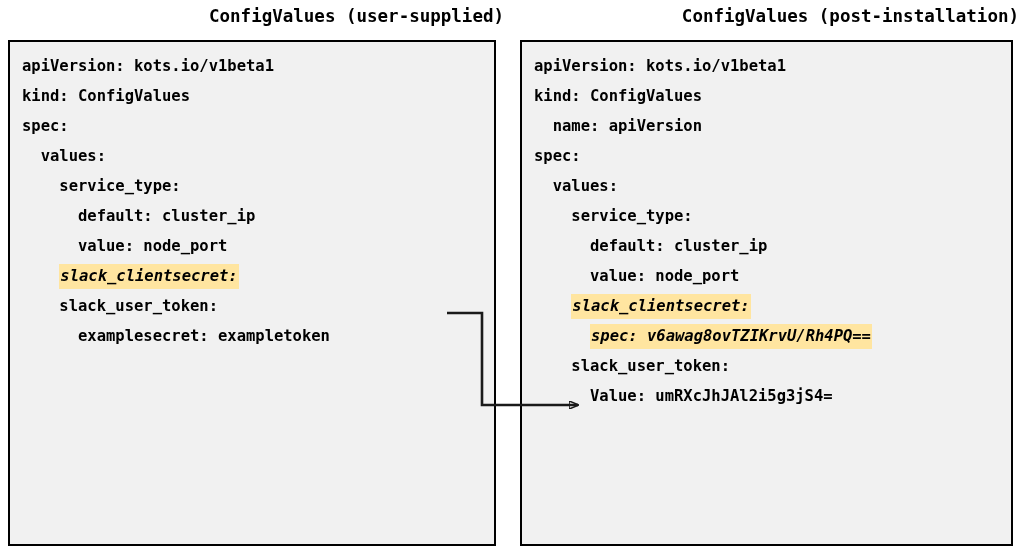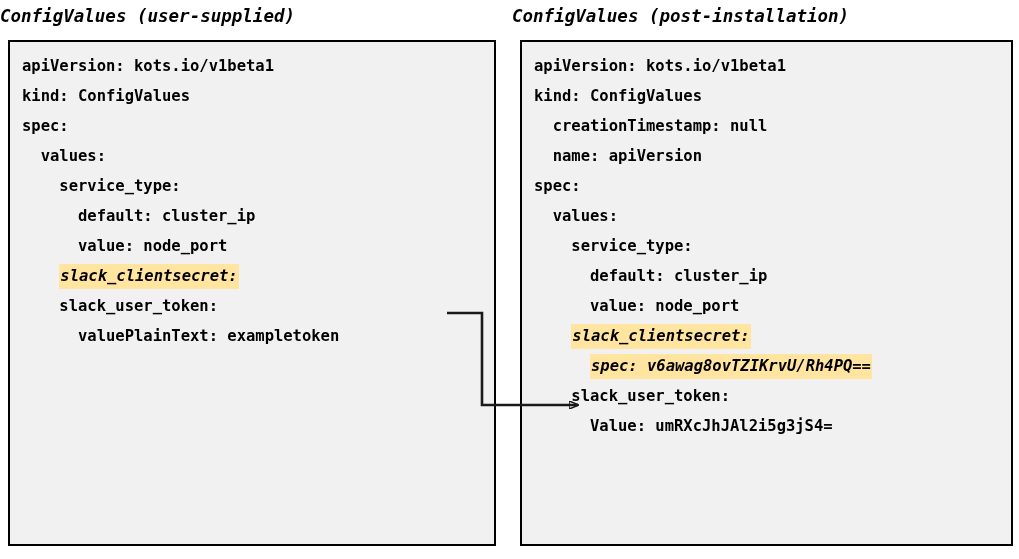--- a/index.html
+++ b/index.html
@@ -21,27 +21,26 @@
     height: 559px;
   }
   .panel-left  { left: 0;   width: 504px; }
   .panel-right { left: 512px; width: 507px; }
 
   .panel-title {
     position: absolute;
     top: 6px;
     left: 0;
     width: 100%;
-    text-align: left;
+    text-align: right;
     font-size: 17.5px;
     font-weight: bold;
     letter-spacing: 0px;
     color: #000000;
     white-space: pre;
-    font-style: italic;
   }
 
   .code-box {
     position: absolute;
     top: 40px;
     background: #f1f1f1;
     border: 2px solid #000000;
     box-sizing: border-box;
     overflow: hidden;
   }
@@ -94,32 +93,31 @@
     <div class="code-lines">
         <div class="code-line"><span class="seg">apiVersion: kots.io/v1beta1</span></div>
         <div class="code-line"><span class="seg">kind: ConfigValues</span></div>
         <div class="code-line"><span class="seg">spec:</span></div>
         <div class="code-line"><span class="seg">  values:</span></div>
         <div class="code-line"><span class="seg">    service_type:</span></div>
         <div class="code-line"><span class="seg">      default: cluster_ip</span></div>
         <div class="code-line"><span class="seg">      value: node_port</span></div>
         <div class="code-line"><span class="seg">    </span><span class="seg hl">slack_clientsecret:</span></div>
         <div class="code-line"><span class="seg">    slack_user_token:</span></div>
-        <div class="code-line"><span class="seg">      valuePlainText: exampletoken</span></div>
+        <div class="code-line"><span class="seg">      examplesecret: exampletoken</span></div>
       </div>
   </div>
 </div>
 
 <div class="panel panel-right">
   <div class="panel-title">ConfigValues (post-installation)</div>
   <div class="code-box">
     <div class="code-lines">
         <div class="code-line"><span class="seg">apiVersion: kots.io/v1beta1</span></div>
         <div class="code-line"><span class="seg">kind: ConfigValues</span></div>
-        <div class="code-line"><span class="seg">  creationTimestamp: null</span></div>
         <div class="code-line"><span class="seg">  name: apiVersion</span></div>
         <div class="code-line"><span class="seg">spec:</span></div>
         <div class="code-line"><span class="seg">  values:</span></div>
         <div class="code-line"><span class="seg">    service_type:</span></div>
         <div class="code-line"><span class="seg">      default: cluster_ip</span></div>
         <div class="code-line"><span class="seg">      value: node_port</span></div>
         <div class="code-line"><span class="seg">    </span><span class="seg hl">slack_clientsecret:</span></div>
         <div class="code-line"><span class="seg">      </span><span class="seg hl">spec: v6awag8ovTZIKrvU/Rh4PQ==</span></div>
         <div class="code-line"><span class="seg">    slack_user_token:</span></div>
         <div class="code-line"><span class="seg">      Value: umRXcJhJAl2i5g3jS4=</span></div>

